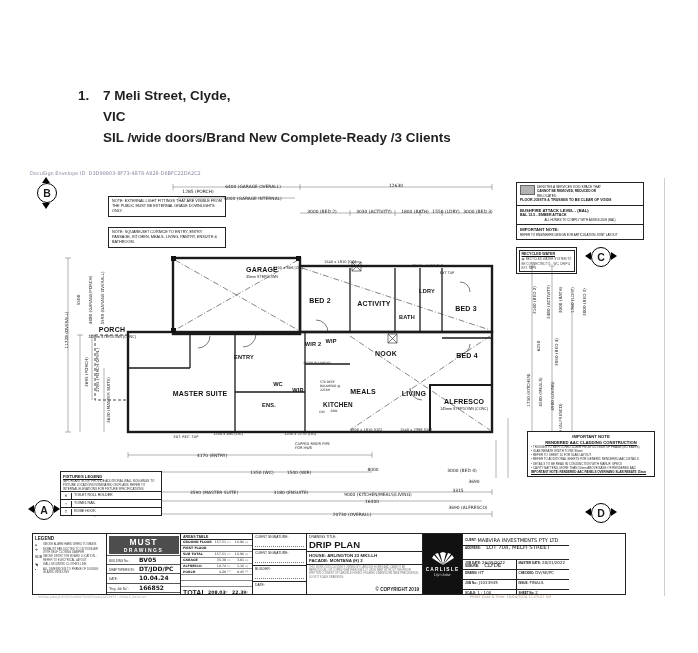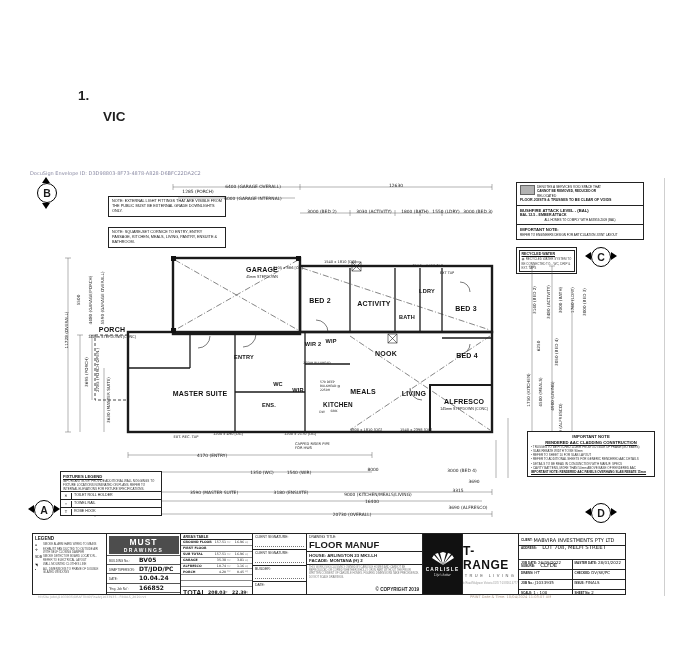--- a/index.html
+++ b/index.html
@@ -92,21 +92,23 @@
   .printline{position:absolute;font:3.6px "DejaVu Sans",sans-serif;color:#b09a8a;white-space:nowrap;}
   .fileline{position:absolute;font:3.2px "DejaVu Sans",sans-serif;color:#aaa;white-space:nowrap;}
   .sheet-border{position:absolute;background:#cfcfcf;}
 </style>
 </head>
 <body>
 
 <div class="page">
 
   <span class="head-num" style="left:78px;top:88px">1.</span>
+  <span class="head-line" style="left:103px;top:88px">7 Meli Street, Clyde,</span>
   <span class="head-line" style="left:103px;top:109px">VIC</span>
+  <span class="head-line" style="left:103px;top:130px">SIL /wide doors/Brand New Complete-Ready /3 Clients</span>
 
   <span class="docusign" style="left:30px;top:170px">DocuSign Envelope ID: D3D98803-8F73-4878-A828-D6BFC22DA2C2</span>
 
   <div class="sheet-border" style="left:664px;top:178px;width:1px;height:418px"></div>
 
   <div class="marker" style="left:35px;top:181px">
     <span class="tri tri-t"></span>
     <span class="tri tri-b"></span>
     <span class="m-circle">
         <span>B</span>
@@ -491,21 +493,21 @@
           <span class="siglab">BUILDER:</span>
           <span class="sigline"></span>
         </div>
       <div class="sigcell">
           <span class="siglab">DATE:</span>
         </div>
     </div>
 
     <div class="panel" style="width:116px">
       <div class="dt-label">DRAWING TITLE:</div>
-      <div class="dt-title">FLOOR MANUF</div>
+      <div class="dt-title">DRIP PLAN</div>
       <div class="dt-house">HOUSE:   ARLINGTON 23 MK3-LH</div>
       <div class="dt-facade">FACADE: MONTANA (H) 2</div>
       <div class="dt-disc">THIS WORK IS EXCLUSIVELY OWNED BY CARLISLE HOMES AND CANNOT BE REPRODUCED OR COPIED WHETHER WHOLLY OR IN PART WITHOUT THE PRIOR WRITTEN CONSENT OF CARLISLE HOMES. FIGURED DIMENSIONS TAKE PRECEDENCE. DO NOT SCALE DRAWINGS.</div>
       <div class="dt-copy">© COPYRIGHT  2019</div>
     </div>
 
     <div class="panel logo" style="width:40px">
       <svg width="26" height="14" viewBox="0 0 26 14">
         <g fill="#fff">
           <path d="M13 13 L5 2 L8 1 Z"></path>
@@ -513,25 +515,20 @@
           <path d="M13 13 L16 1 L13 0 Z" fill="#fff"></path>
             <path d="M13 13 L21 2 L18 1 Z"></path>
           <path d="M13 13 L2 6 L4 3 Z"></path>
             <path d="M13 13 L24 6 L22 3 Z"></path>
         </g>
       </svg>
       <div class="logo-name">CARLISLE</div>
       <div class="logo-tag">Life's better</div>
     </div>
 
-    <div class="panel brand" style="width:56px">
-      <div class="brand-name">T-RANGE</div>
-      <div class="brand-tag">TRUE LIVING</div>
-      <div class="brand-addr">62 Springvale Road Mulgrave Victoria 3170   T 03 8561 4777   F 03 9561 4</div>
-    </div>
 
     <div class="panel" style="width:106px;border-right:none">
       <div class="crow" style="height:11px;align-items:center">
         <span class="clab">CLIENT:</span>
         <span class="cval">MABVIRA INVESTMENTS PTY LTD</span>
       </div>
       <div class="crow" style="height:13px;flex-direction:column;align-items:flex-start;justify-content:center">
         <div><span class="clab">ADDRESS:</span>
         <span class="cval cval-big">LOT 708, MELFI STREET</span></div>
         <div><span class="clab">SUBURB:</span>

